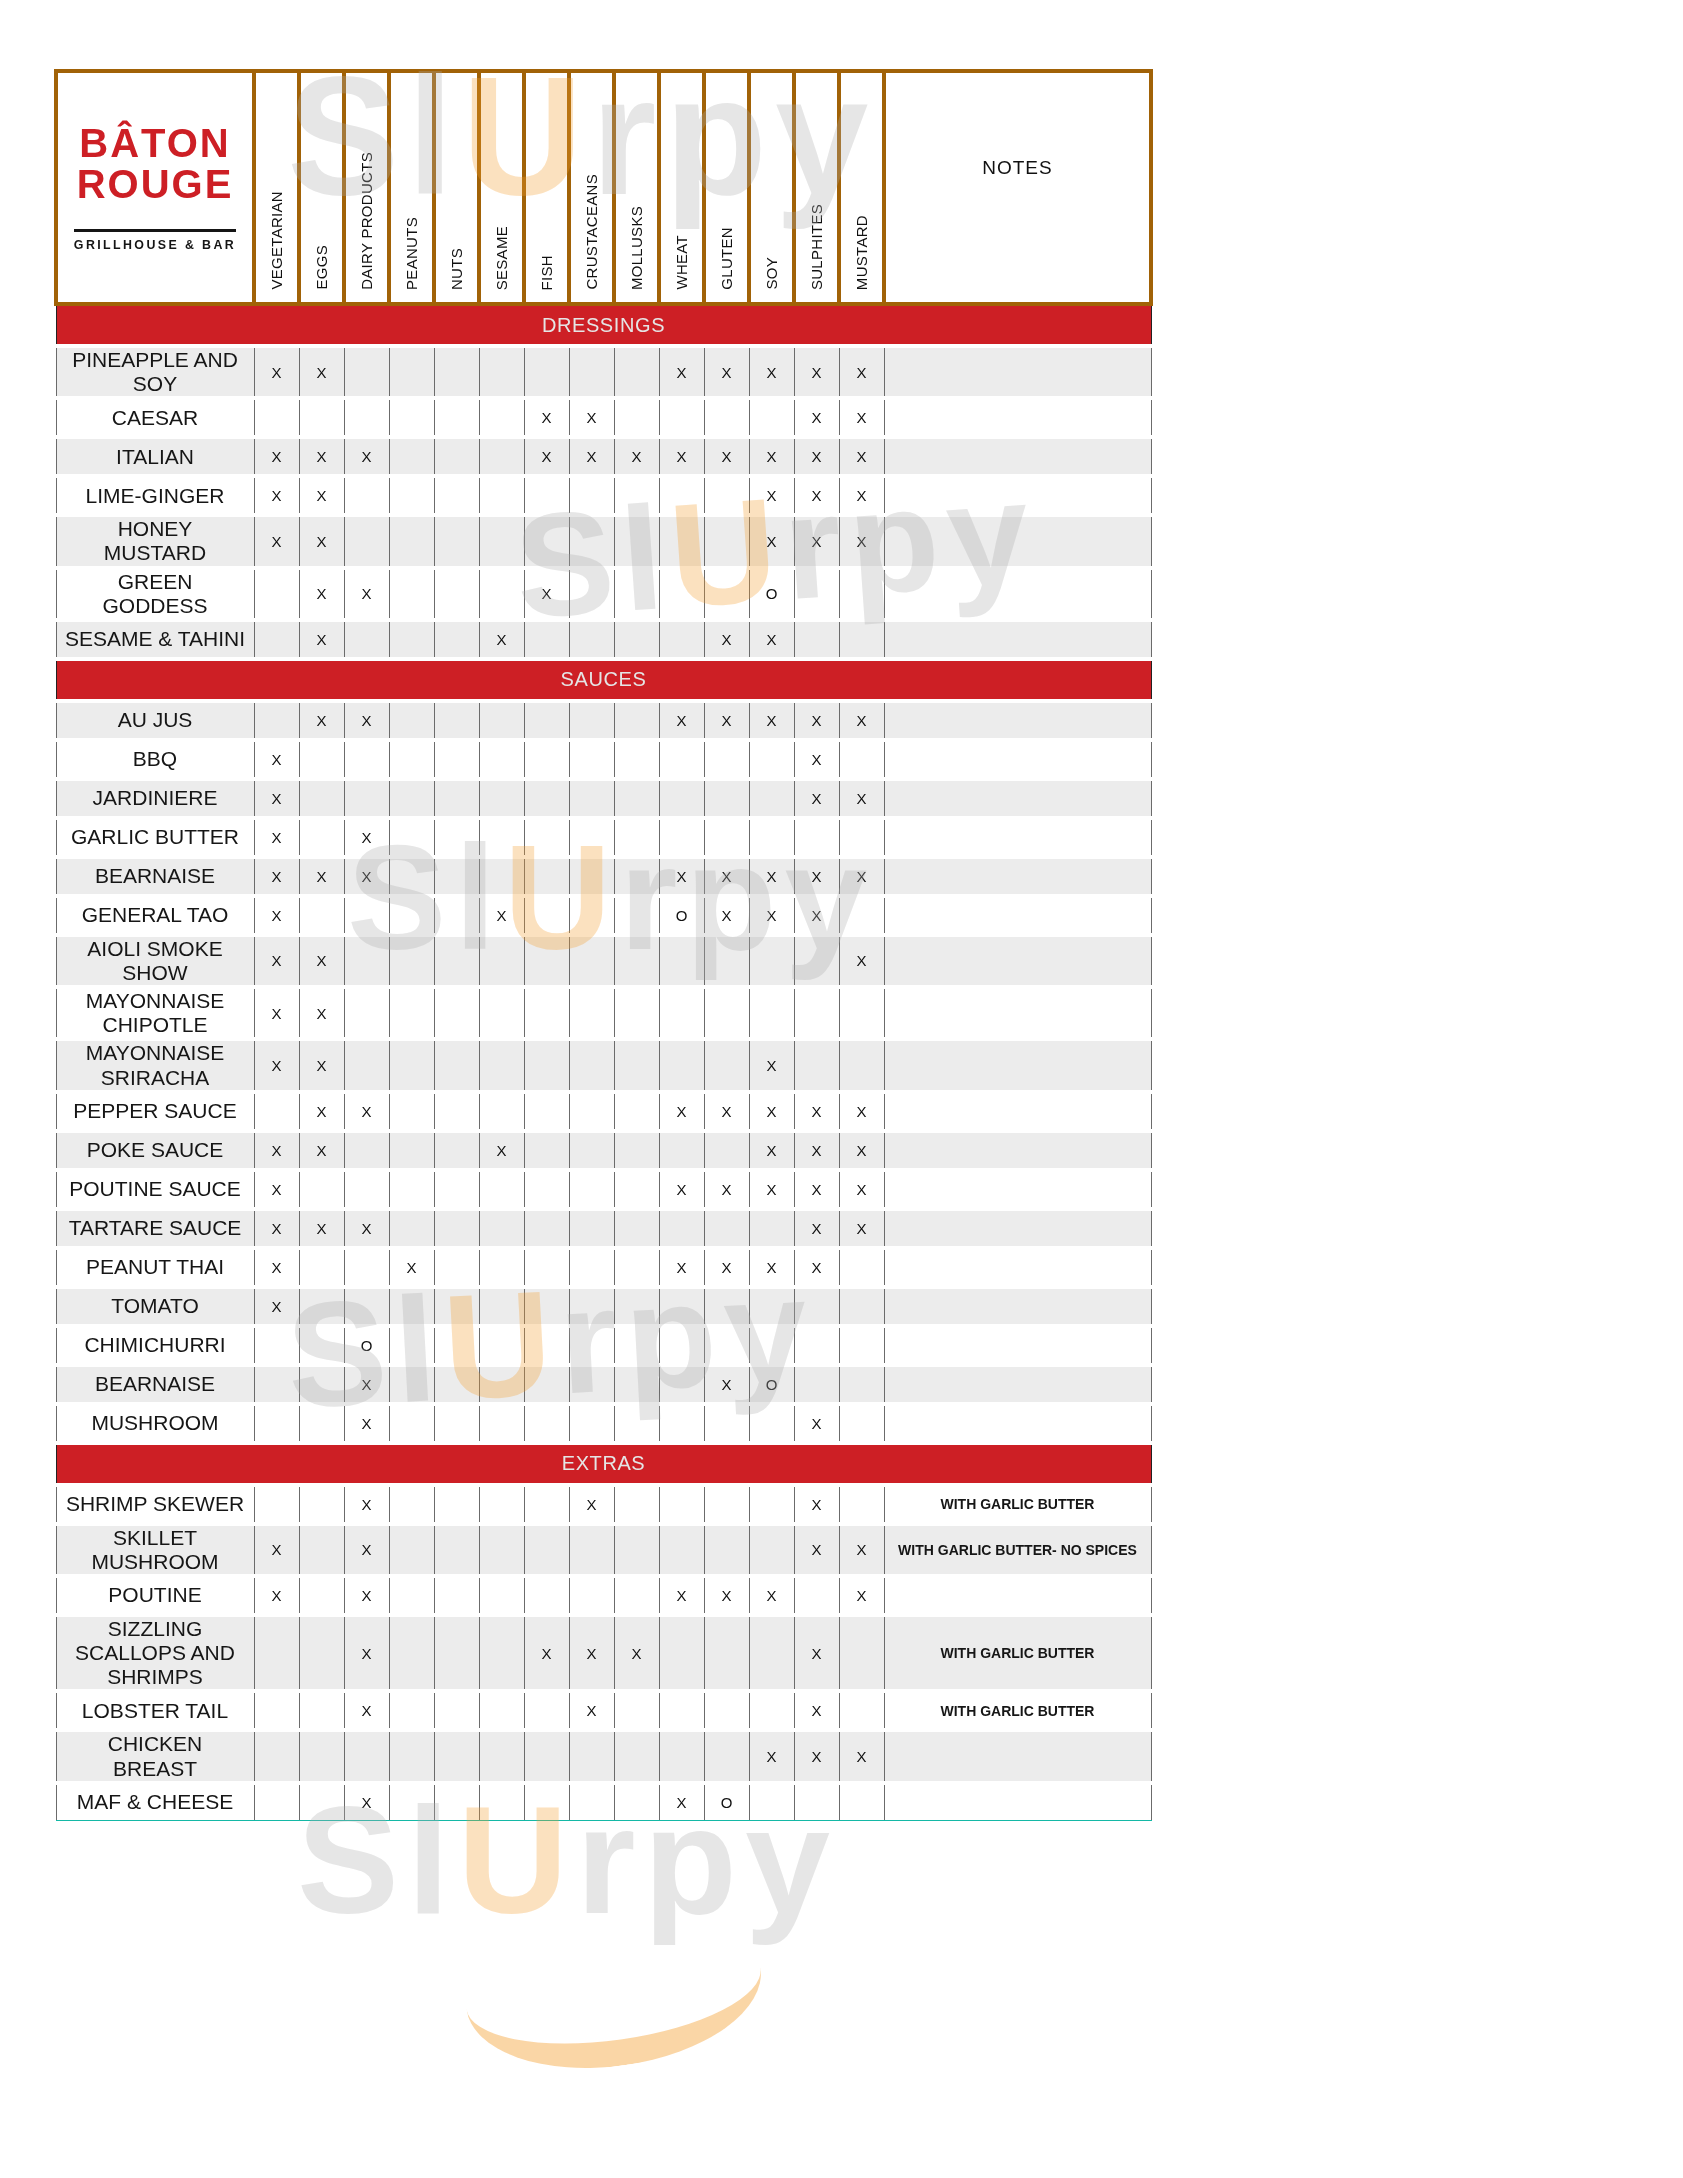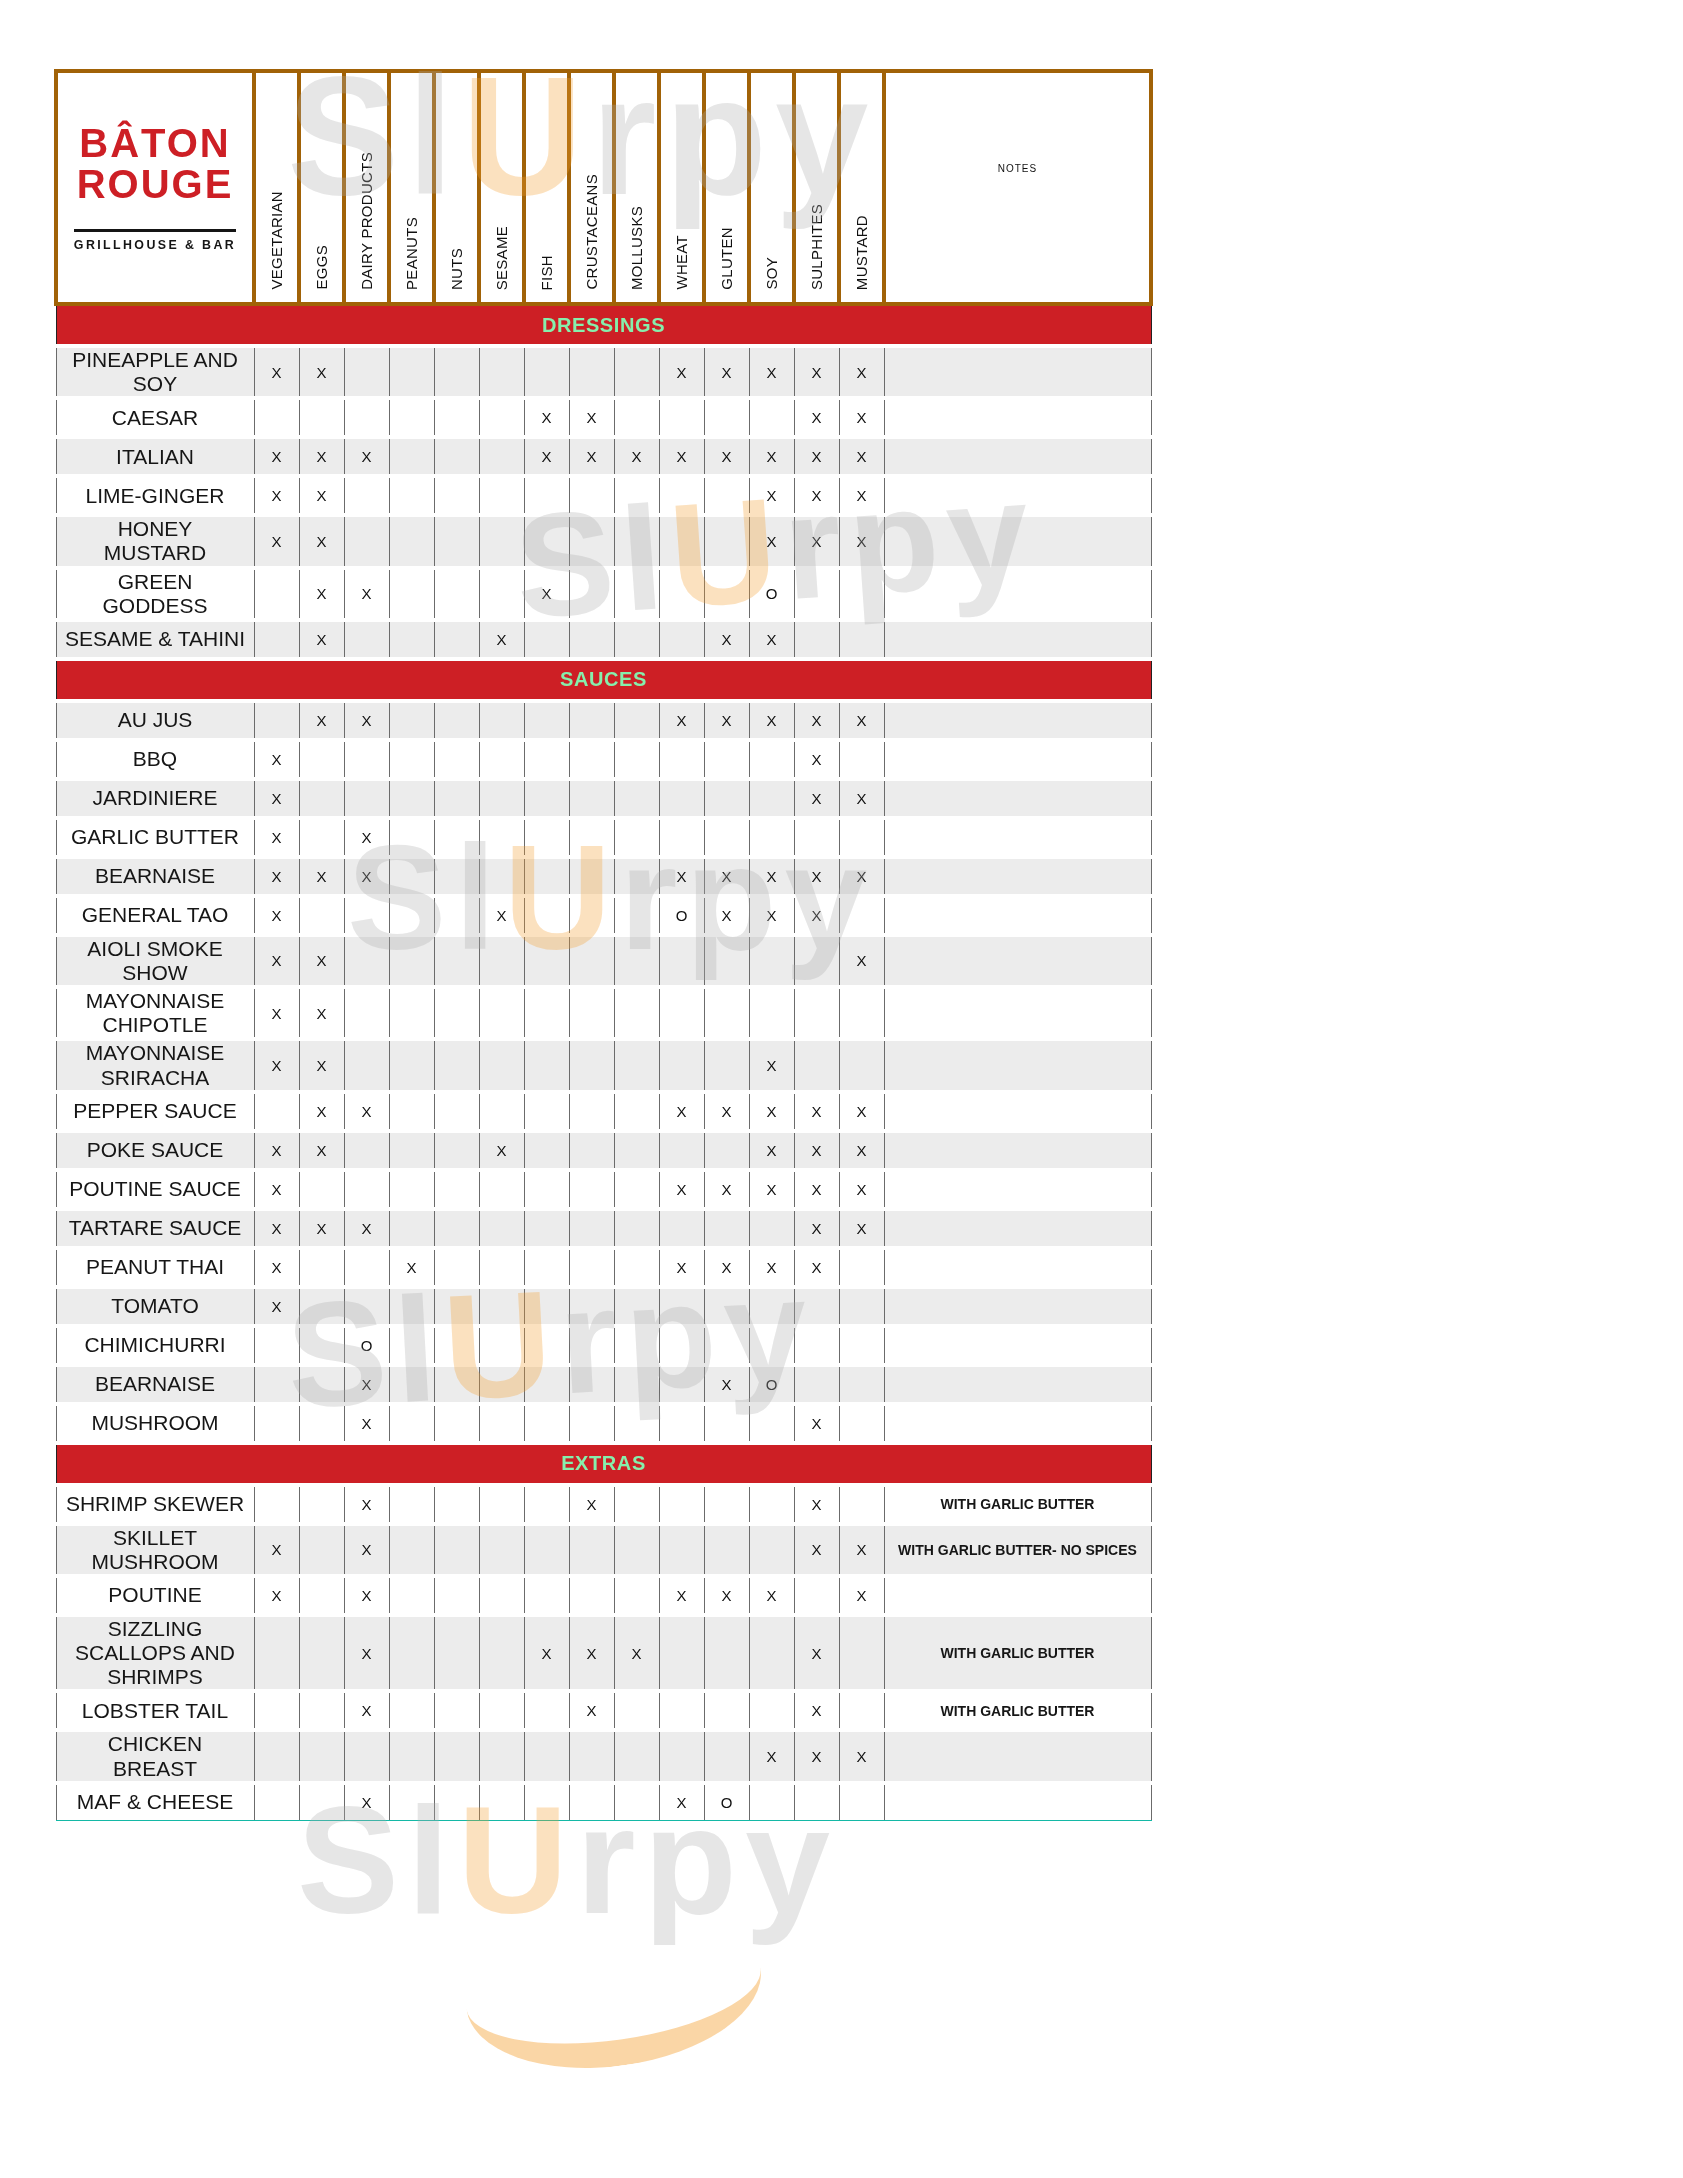--- a/index.html
+++ b/index.html
@@ -35,26 +35,26 @@
     margin:24px auto 0;padding-top:6px;border-top:3px solid #151515;
     font-size:12.4px;font-weight:bold;letter-spacing:2.4px;color:#151515;
     width:fit-content;white-space:nowrap;
   }
   .col-h{padding-bottom:8px}
   .vtext{
     display:inline-block;writing-mode:vertical-rl;transform:rotate(180deg);
     font-size:15px;letter-spacing:0.3px;color:#111;white-space:nowrap;
   }
   .chart thead th.notes-h{
-    vertical-align:middle;font-size:10px;letter-spacing:1px;color:#111;
+    vertical-align:middle;font-size:19px;letter-spacing:1px;color:#111;
     padding-bottom:40px;
   }
 
   td.banner{
-    background:var(--red);color:#86efac;font-weight:bold;font-size:20px;
+    background:var(--red);color:#e5e5e5;font-weight:normal;font-size:20px;
     letter-spacing:0.6px;text-align:center;height:36px;
     border-top:2px solid #fff;border-bottom:4px solid #fff;
     border-left:1px solid #222;border-right:1px solid #222;
   }
 
   .item-row td{
     height:33px;text-align:center;vertical-align:middle;background:#fff;
     border-left:1px solid var(--grid);border-right:1px solid var(--grid);
     border-bottom:4px solid #fff;
   }

